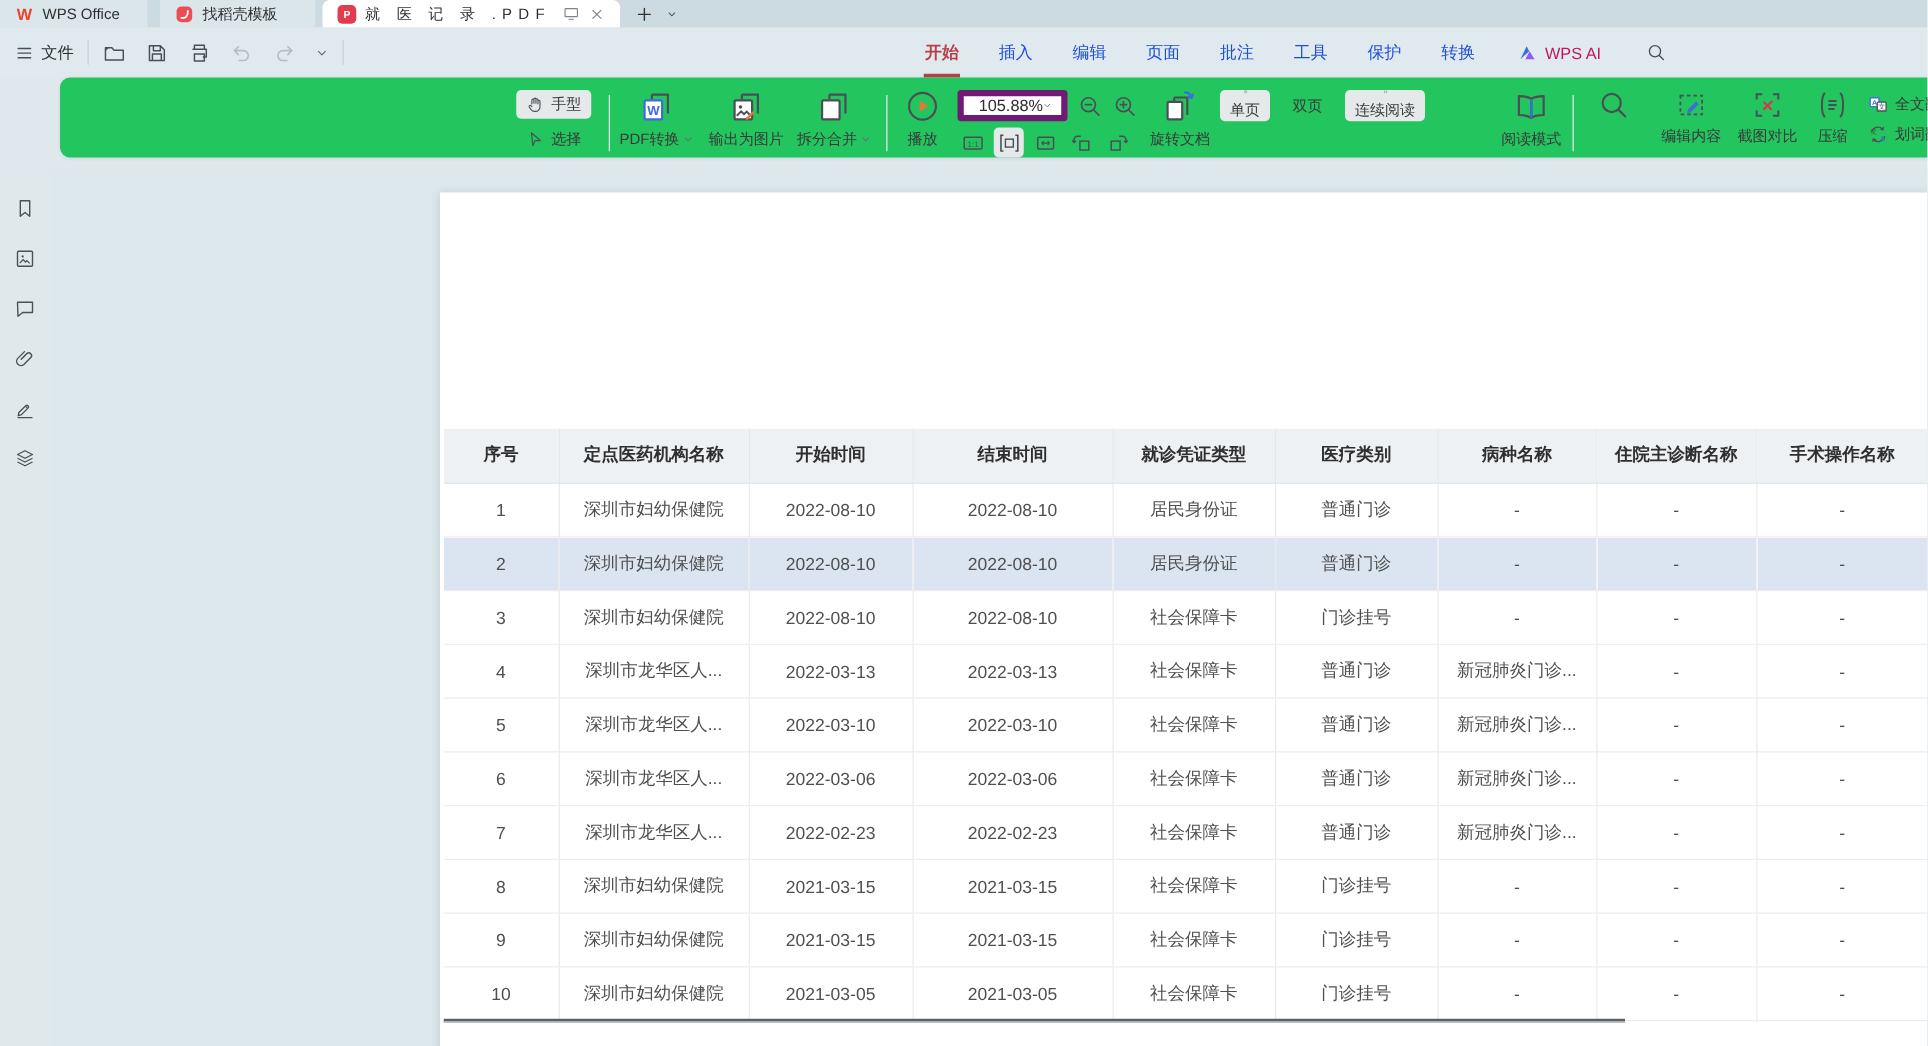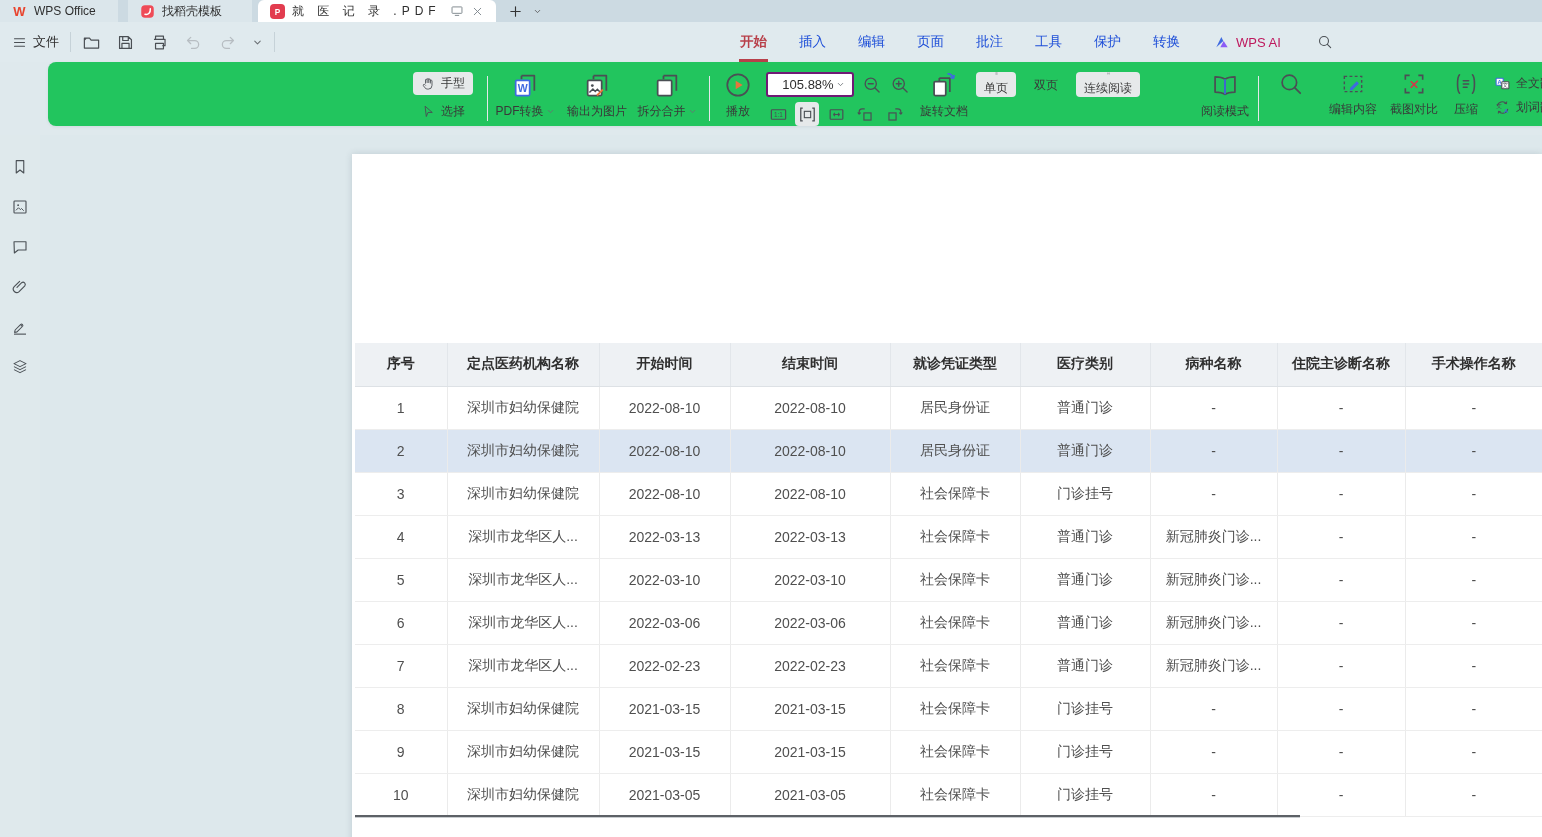--- a/index.html
+++ b/index.html
@@ -36,21 +36,21 @@
   .toolbar { position:absolute; left:8px; right:0; top:62px; height:64px; background:#22c55e; border-radius:8px 0 0 8px; box-shadow:0 1px 3px rgba(70,90,100,.10);margin-left:40px; }
   .tsep { position:absolute; top:14px; width:1px; height:45px; background:#e4e8ea; }
   .stackbtn { position:absolute; top:9px; display:flex; flex-direction:column; align-items:center; gap:4px; font-size:12px; color:#393939; cursor:default; }
   .stackbtn .big { width:28px; height:28px; }
   .lblrow { display:flex; align-items:center; gap:2px; white-space:nowrap; }
   .chev { width:9px; height:9px; color:#6a6f73; }
   .two-rows { position:absolute; top:10px; display:flex; flex-direction:column; gap:5px; font-size:12px; }
   .minibtn { display:flex; align-items:center; gap:5px; padding:3px 8px; border-radius:4px; font-size:12px; color:#393939; white-space:nowrap; }
   .minibtn .ico { width:15px; height:15px; }
   .sel { background:#e6e9ea; }
-  .zoombox { width:88px; height:25px; border:2px solid #701a75; border-radius:3px; background:#fff; display:flex; align-items:center; font-size:13px; color:#2e2e2e; padding:0 7px 0 12px; }
+  .zoombox { width:88px; height:25px; border:5px solid #701a75; border-radius:3px; background:#fff; display:flex; align-items:center; font-size:13px; color:#2e2e2e; padding:0 7px 0 12px; }
   .zoombox span { flex:1; text-align:center; }
   .iconbtn { width:24px; height:24px; display:flex; align-items:center; justify-content:center; border-radius:4px; }
   .pagebox { width:96px; height:24px; border:1px solid #c9ced2; border-radius:4px; display:flex; align-items:center; justify-content:center; font-size:13px; color:#2e2e2e; background:#fff; }
   .navrow { display:flex; align-items:center; gap:7px; }
   .pillrow { display:flex; align-items:center; gap:10px; }
   .pill { height:25px; display:flex; align-items:center; gap:5px; padding:0 8px; border-radius:4px; font-size:12px; color:#393939; white-space:nowrap;flex-direction:column; }
 
   
   .sidebar { position:absolute; left:0; top:135px; width:40px; bottom:0; background:#dfe9ec; display:flex; flex-direction:column; align-items:center; padding-top:23px; gap:22px; }
   .sidebar .ico { width:18px; height:18px; color:#4b5156; }

